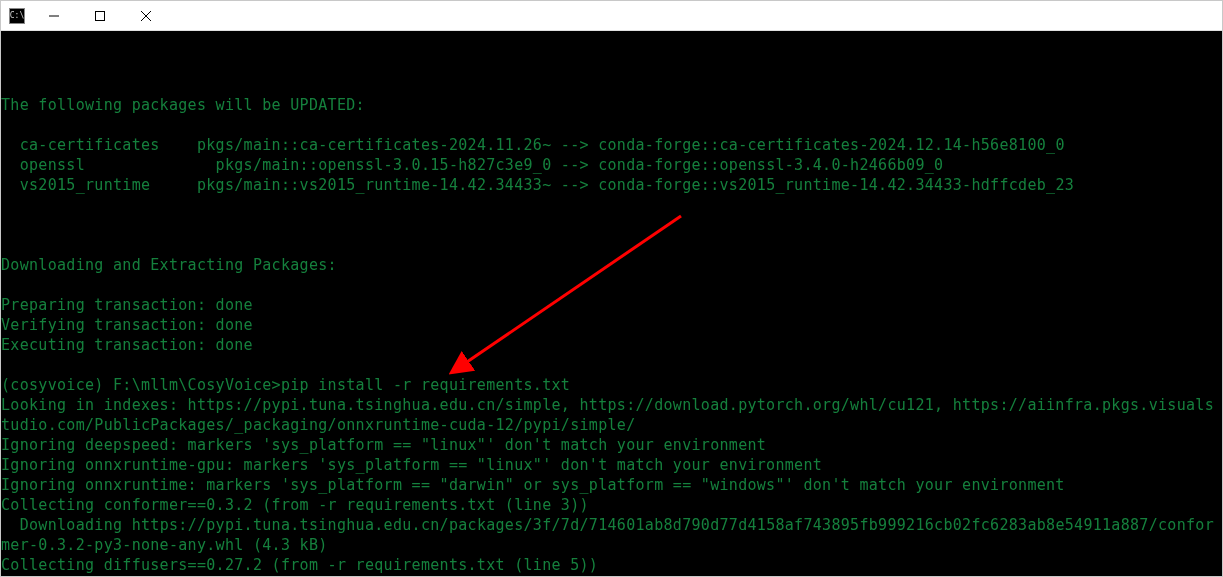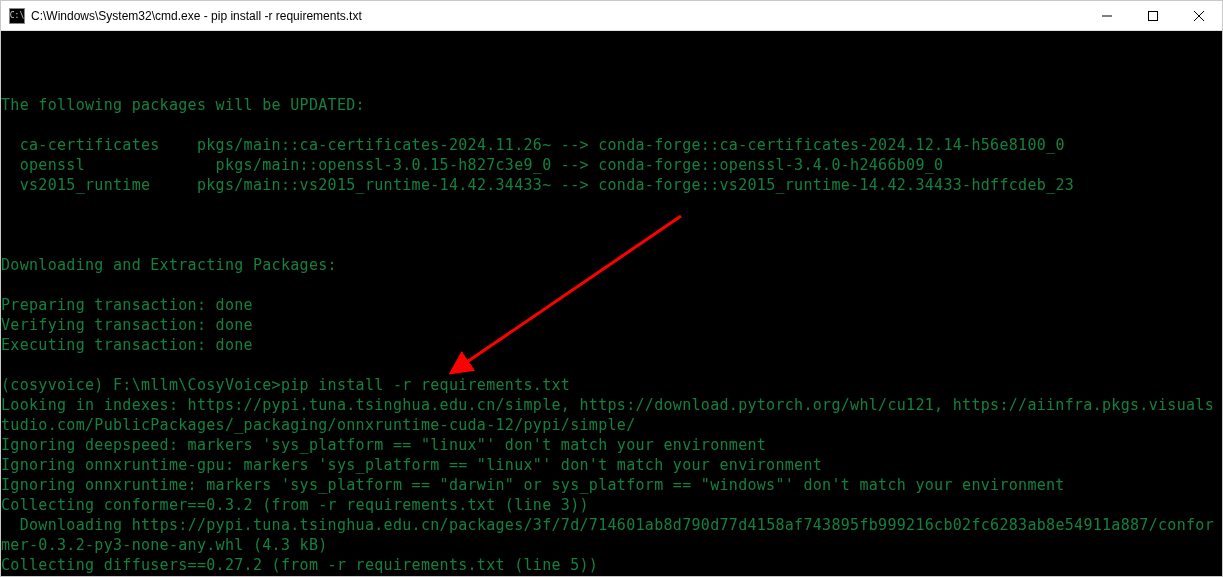--- a/index.html
+++ b/index.html
@@ -89,21 +89,20 @@
     }
   </style>
 </head>
 <body>
 
 <div class="window">
   <div class="titlebar">
     <div class="titlebar-icon">
       <span>C:\</span>
     </div>
-    <div class="titlebar-text">C:\Windows\System32\cmd.exe - pip  install -r requirements.txt</div>
     <div class="window-controls">
       <div class="win-btn">
         <svg width="10" height="10" viewBox="0 0 10 10">
             <line x1="0" y1="5" x2="10" y2="5" stroke="#000" stroke-width="1"></line>
           </svg>
       </div>
       <div class="win-btn">
         <svg width="10" height="10" viewBox="0 0 10 10">
             <rect x="0.5" y="0.5" width="9" height="9" fill="none" stroke="#000" stroke-width="1"></rect>
           </svg>

